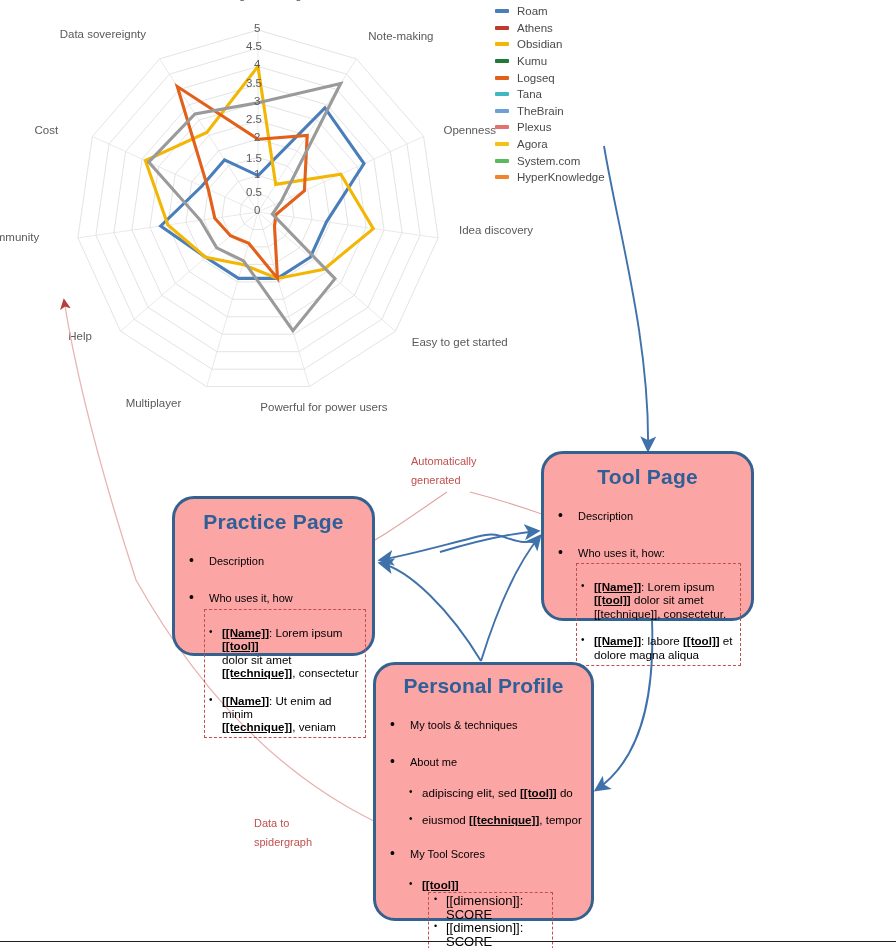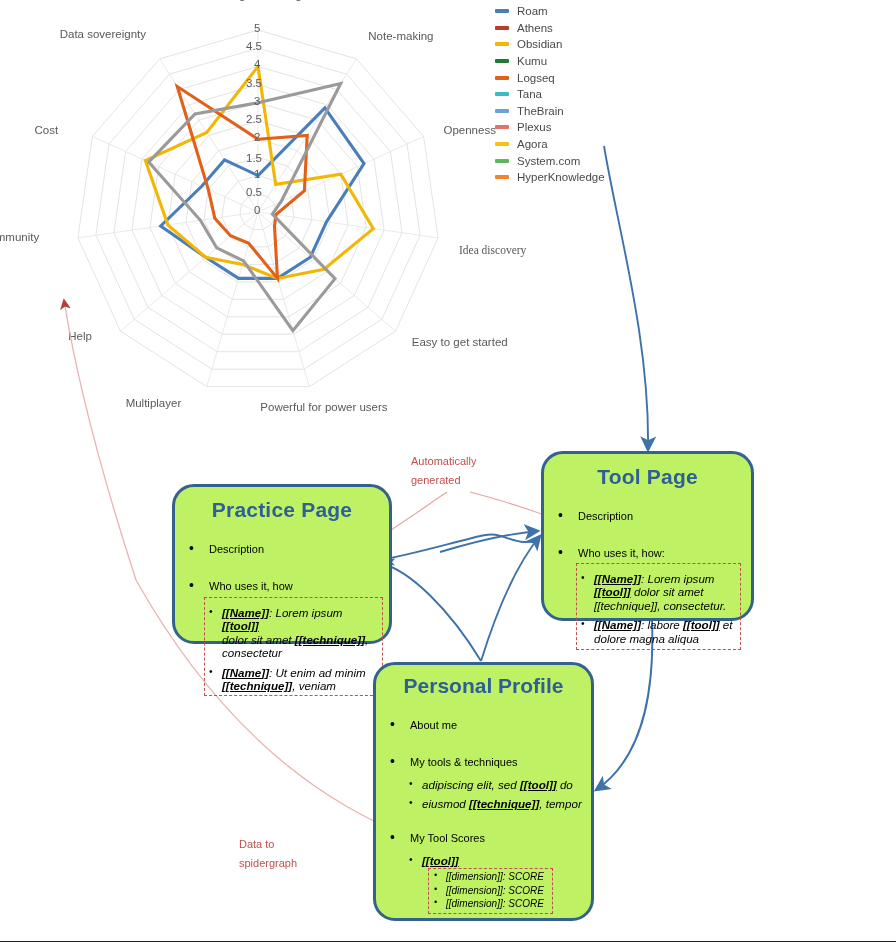--- a/index.html
+++ b/index.html
@@ -15,32 +15,32 @@
   .radar-tick-label{font-size:11.5px;color:#5a5a5a;}
 
   
   #legend{position:absolute;left:495px;top:3px;z-index:4;}
   .legend-row{display:flex;align-items:center;height:16.6px;}
   .legend-swatch{width:14px;height:4px;border-radius:1px;margin-right:8px;flex:0 0 auto;}
   .legend-label{font-size:11.5px;color:#4a4a4a;white-space:nowrap;}
 
   
   .node{position:absolute;border:3.5px solid #35618f;border-radius:22px;
-        background:#bef264;box-sizing:border-box;z-index:6;}
+        background:#fca5a5;box-sizing:border-box;z-index:6;}
   .node-title{text-align:center;color:#2e5f96;font-weight:bold;}
   .practice-title,.tool-title{font-size:21px;letter-spacing:.2px;}
   .profile-title{font-size:21px;}
   ul.lv1{list-style:none;margin:0;padding:0;}
   ul.lv1>li{position:relative;padding-left:34px;font-size:11px;line-height:20px;margin-top:17px;}
   ul.lv1>li:before{content:"\2022";position:absolute;left:14px;top:-1px;font-size:14px;color:#000;}
   ul.lv2{list-style:none;margin:0;padding:0;}
-  ul.lv2>li{position:relative;padding-left:16px;font-size:11.6px;line-height:13.4px;margin-top:6px;font-style:italic;}
+  ul.lv2>li{position:relative;padding-left:16px;font-size:11.6px;line-height:13.4px;margin-top:14px;}
   ul.lv2>li:before{content:"\2022";position:absolute;left:3px;top:-1px;font-size:10px;color:#000;}
   ul.lv3{list-style:none;margin:0;padding:0;}
-  ul.lv3>li{position:relative;padding-left:16px;font-size:10px;line-height:13.6px;}
+  ul.lv3>li{position:relative;padding-left:16px;font-size:13px;line-height:13.6px;}
   ul.lv3>li:before{content:"\2022";position:absolute;left:4px;top:-1px;font-size:9px;color:#000;}
   .dashed{border:1.4px dashed #c0504d;box-sizing:border-box;}
   .tok{font-weight:bold;text-decoration:underline;}
 
   .annot{position:absolute;color:#c0504d;font-size:11px;line-height:19px;z-index:7;
          font-family:"Liberation Sans","DejaVu Sans",sans-serif;}
   #bottom-rule{position:absolute;left:0;top:941px;width:896px;height:0;
      border-top:1.2px solid #1f1f1f;z-index:8;}
 </style>
 </head>
@@ -143,21 +143,21 @@
 
     <path d="M540,540 C510,548 505,529 480,536 C440,546 405,556 380,560" fill="none" stroke="#3f72ab" stroke-width="1.9" marker-end="url(#bluehead)"></path>
     <path d="M440,552 C480,540 515,533 538,531" fill="none" stroke="#3f72ab" stroke-width="1.9" marker-end="url(#bluehead)"></path>
 
     <path d="M447,492 C420,510 380,540 342,558" fill="none" stroke="#e2a3a0" stroke-width="1.1" marker-end="url(#redhead)"></path>
     <path d="M470,492 C520,505 560,520 592,533" fill="none" stroke="#e2a3a0" stroke-width="1.1" marker-end="url(#redhead)"></path>
 
     <path d="M575,860 C430,872 260,800 136,580 C110,500 80,400 64,300" fill="none" stroke="#e8b3b1" stroke-width="1.3" marker-end="url(#redhead)"></path>
   </svg>
 
-  <div class="node" id="practice-node" style="left:172px;top:484px;width:220px;height:160px;">
+  <div class="node" id="practice-node" style="left:172px;top:496px;width:203px;height:160px;">
     <div class="node-title practice-title" style="margin-top:11px;">Practice Page</div>
     <ul class="lv1" style="margin-top:5px;">
       <li><span>Description</span></li>
       <li><span>Who uses it, how</span></li>
     </ul>
     <div class="dashed" style="margin:1px 6px 0 29px;padding:2px 3px 3px 1px;">
       <ul class="lv2">
         <li>
           <span class="tok">[[Name]]</span><span>: Lorem ipsum </span><span class="tok">[[tool]]</span><br>
           <span>dolor sit amet </span><span class="tok">[[technique]]</span><span>, consectetur</span>
@@ -185,22 +185,22 @@
         <li>
           <span class="tok">[[Name]]</span><span>: labore </span><span class="tok">[[tool]]</span><span> et dolore magna aliqua</span>
         </li>
       </ul>
     </div>
   </div>
 
   <div class="node" id="profile-node" style="left:373px;top:662px;width:221px;height:259px;">
     <div class="node-title profile-title" style="margin-top:9px;">Personal Profile</div>
     <ul class="lv1" style="margin-top:5px;">
+      <li><span>My tools &amp; techniques</span></li>
       <li><span>About me</span></li>
-      <li><span>My tools &amp; techniques</span></li>
     </ul>
     <ul class="lv2" style="margin:1px 4px 0 30px;">
       <li>
         <span>adipiscing elit, sed </span><span class="tok">[[tool]]</span><span> do</span>
       </li>
       <li>
         <span>eiusmod </span><span class="tok">[[technique]]</span><span>, tempor</span>
       </li>
     </ul>
     <ul class="lv1" style="margin-top:2px;">
@@ -218,30 +218,30 @@
         </div>
       </li>
 
     </ul>
   </div>
 
   <div class="annot" style="left:411px;top:452px;">
     <div>Automatically</div>
     <div>generated</div>
   </div>
-  <div class="annot" style="left:239px;top:814px;margin-top:21px;">
+  <div class="annot" style="left:254px;top:814px;">
     <div>Data to</div>
     <div>spidergraph</div>
   </div>
 
   <div id="bottom-rule"></div>
 <div class="radar-axis-label" style="left: 210px; top: -10.92px;">Writing/Publishing</div>
     <div class="radar-axis-label" style="left: 368.3px; top: 29.7054px;">Note-making</div>
     <div class="radar-axis-label" style="left: 443.486px; top: 123.858px;">Openness</div>
-    <div class="radar-axis-label" style="left: 458.956px; top: 244px; font-family: Liberation Serif, serif;">Idea discovery</div>
+    <div class="radar-axis-label" style="left: 458.956px; top: 224px;">Idea discovery</div>
     <div class="radar-axis-label" style="left: 411.799px; top: 336.336px;">Easy to get started</div>
     <div class="radar-axis-label" style="left: 260.352px; top: 401.105px;">Powerful for power users</div>
     <div class="radar-axis-label" style="left: 125.648px; top: 397.105px;">Multiplayer</div>
     <div class="radar-axis-label" style="left: 68.2008px; top: 330.336px;">Help</div>
     <div class="radar-axis-label" style="left: -18.9564px; top: 231.455px;">Community</div>
     <div class="radar-axis-label" style="left: 34.5138px; top: 123.858px;">Cost</div>
     <div class="radar-axis-label" style="left: 59.6996px; top: 27.7054px;">Data sovereignty</div>
     <div class="radar-tick-label" style="left: 254px; top: 204px;">0</div>
     <div class="radar-tick-label" style="left: 246px; top: 185.8px;">0.5</div>
     <div class="radar-tick-label" style="left: 254px; top: 167.6px;">1</div>

